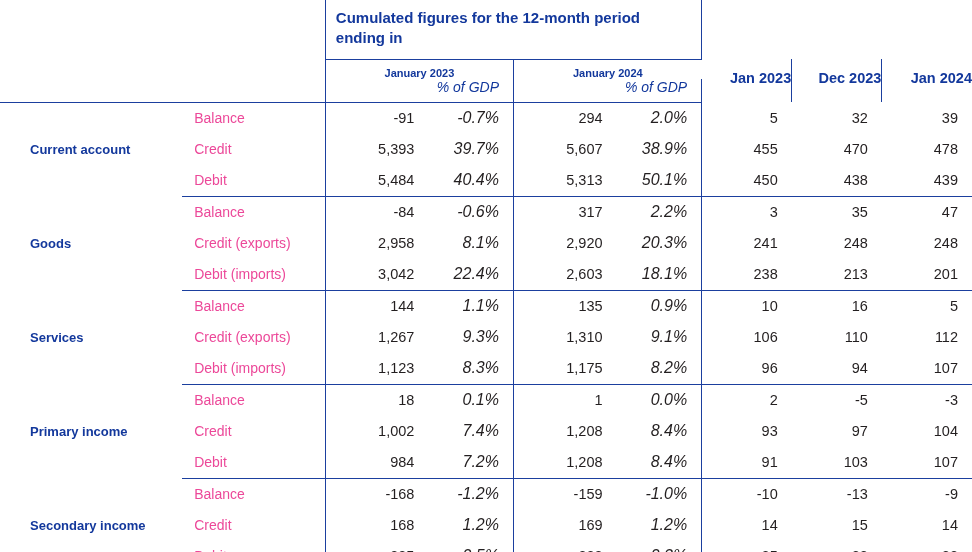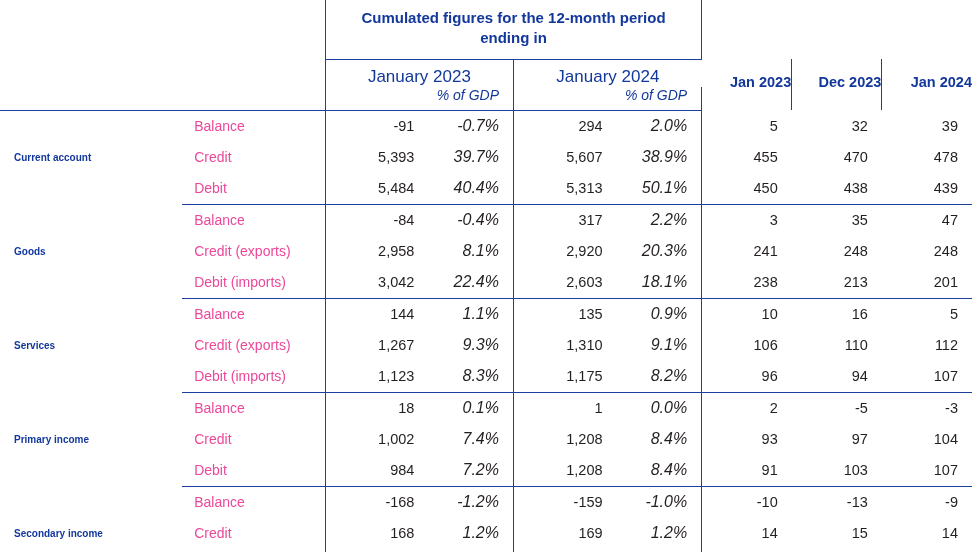--- a/index.html
+++ b/index.html
@@ -34,34 +34,34 @@
   col.c-item   { width: 143px; }
   col.c-val    { width: 103px; }
   col.c-pct    { width: 85px; }
   col.c-mon    { width: 90px; }
 
   
   .hdr-cum {
     color: var(--navy);
     font-weight: bold;
     font-size: 15px;
-    text-align: center;
+    text-align: left;
     line-height: 1.35;
     padding: 8px 10px 10px 10px;
     vertical-align: middle;
     border-left: 1.6px solid var(--rule);
     border-right: 1.6px solid var(--rule);
     border-bottom: 1.2px solid var(--rule);
   }
   .hdr-blank { border: none; }
 
   .hdr-period {
     color: var(--navy);
-    font-weight: normal;
-    font-size: 17px;
+    font-weight: bold;
+    font-size: 11px;
     text-align: center;
     padding: 7px 0 0 0;
     vertical-align: top;
   }
   .hdr-period.grp-left  { border-left: 1.6px solid var(--rule); }
 
   .hdr-pct {
     color: var(--navy);
     font-style: italic;
     font-size: 14px;
@@ -81,22 +81,22 @@
     border-left: 1.2px solid var(--rule);
   }
   .hdr-mon.first { border-left: none; }
 
   tr.row-hdr2 > td { border-bottom: 1.6px solid var(--rule); }
 
   
   .grp-name {
     color: var(--navy);
     font-weight: bold;
-    font-size: 10px;
-    padding-left: 14px;
+    font-size: 13px;
+    padding-left: 30px;
     vertical-align: middle;
     white-space: nowrap;
   }
   .item {
     color: #ec4899;
     font-size: 14px;
     padding-left: 12px;
     white-space: nowrap;
     border-right: 1.6px solid var(--rule);
   }
@@ -193,21 +193,21 @@
         <td class="num">450</td>
         <td class="num">438</td>
         <td class="num">439</td>
       </tr>
     </tbody>
     <tbody class="section">
       <tr>
         <td class="grp-name" rowspan="3">Goods</td>
         <td class="item">Balance</td>
         <td class="num">-84</td>
-        <td class="num pct grp-right">-0.4%</td>
+        <td class="num pct grp-right">-0.6%</td>
         <td class="num">317</td>
         <td class="num pct grp-right">2.2%</td>
         <td class="num">3</td>
         <td class="num">35</td>
         <td class="num">47</td>
       </tr>
       <tr>
         <td class="item">Credit (exports)</td>
         <td class="num">2,958</td>
         <td class="num pct grp-right">8.1%</td>

